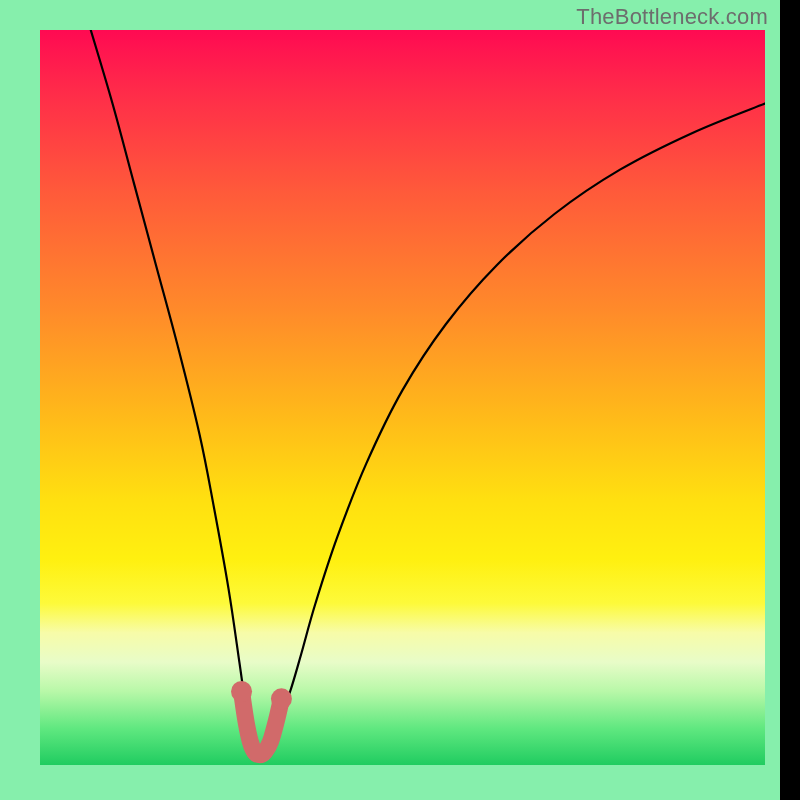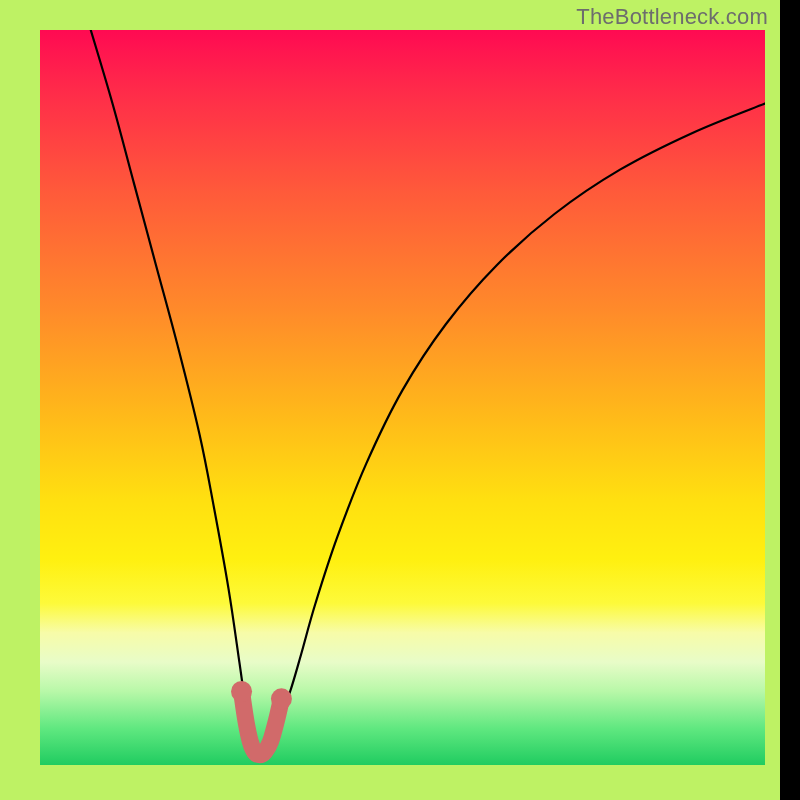--- a/index.html
+++ b/index.html
@@ -9,21 +9,21 @@
     height: 800px;
     background: #000;
     overflow: hidden;
   }
   .frame {
     position: absolute;
     left: 0;
     top: 0;
     width: 780px;
     height: 800px;
-    background: #bef264;
+    background: #86efac;
   }
   .plot {
     position: absolute;
     left: 40px;
     top: 30px;
     width: 725px;
     height: 735px;
     background: linear-gradient(
       to bottom,
       #ff0a52 0%,

